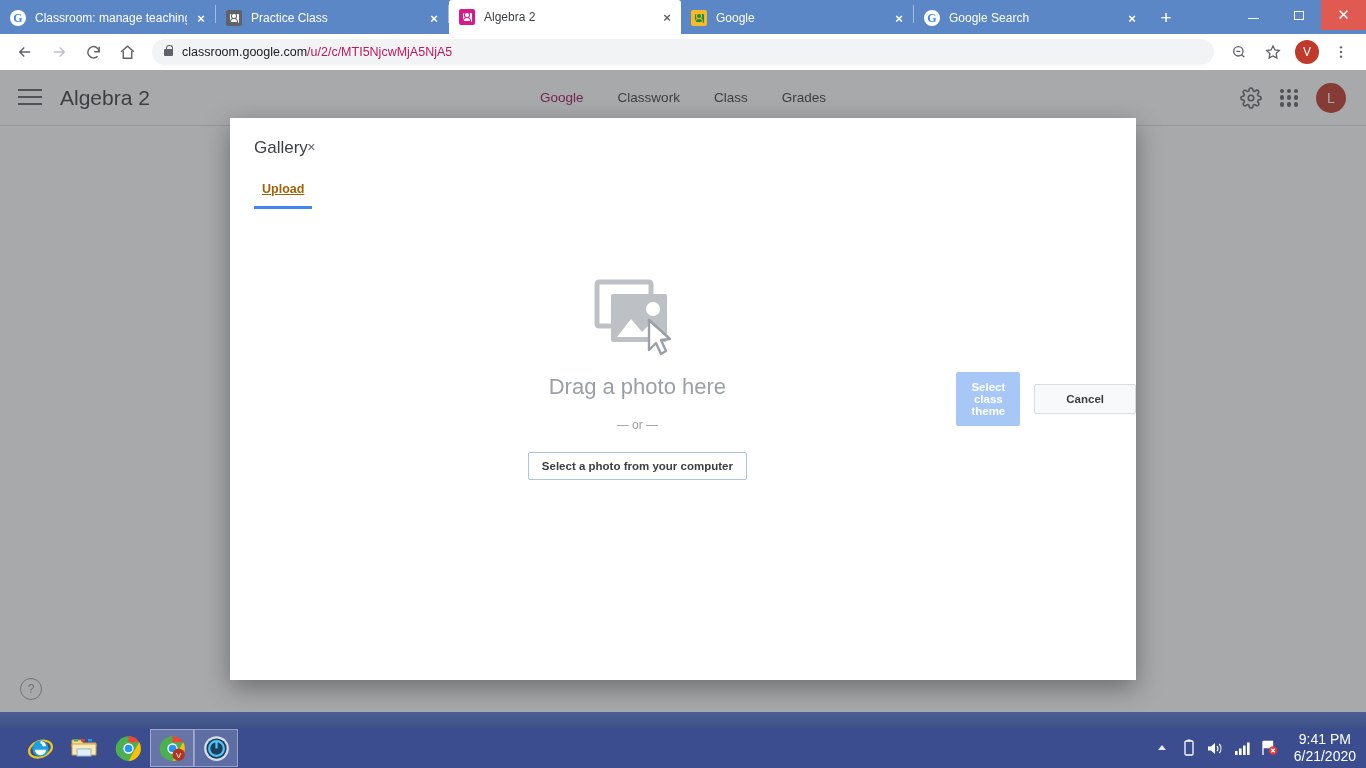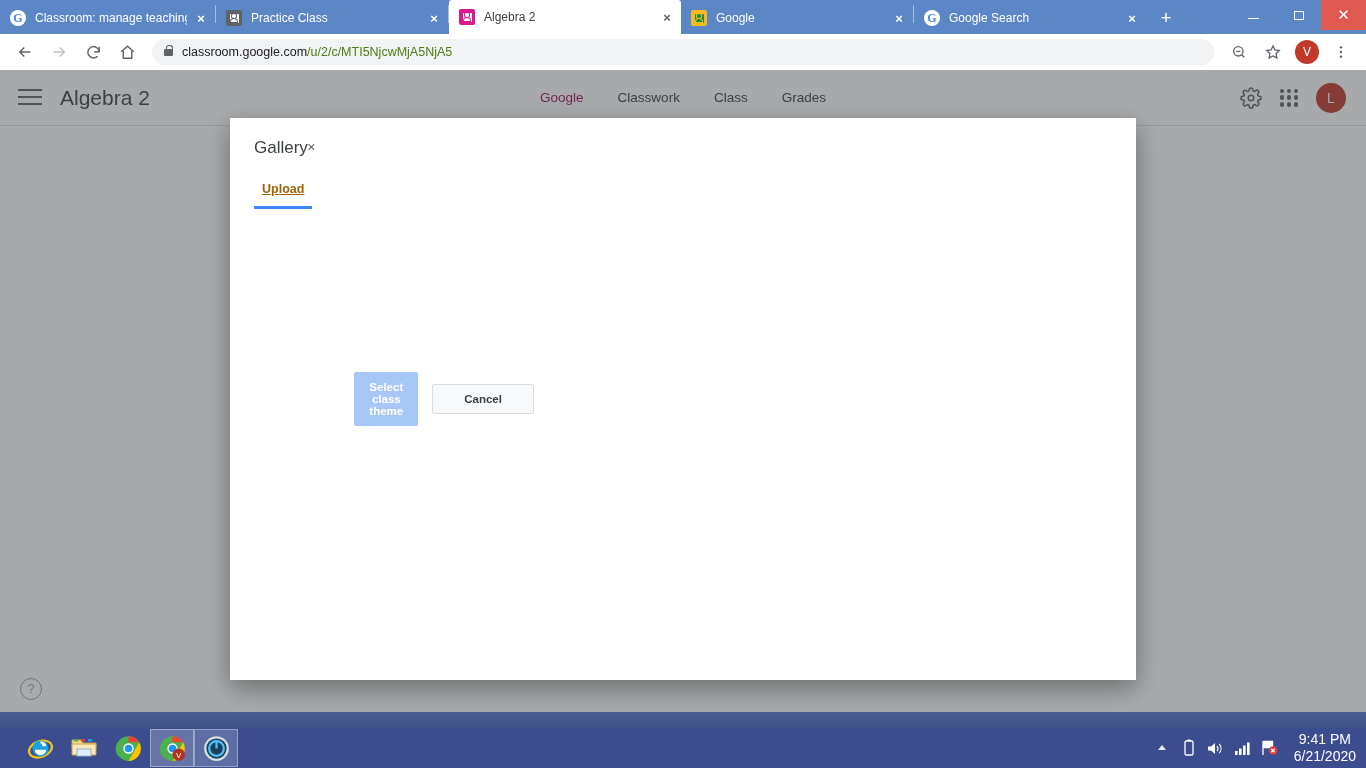--- a/index.html
+++ b/index.html
@@ -108,21 +108,21 @@
   .lock {
     width: 9px; height: 7px; background: #5f6368; border-radius: 1px;
     position: relative; margin-right: 9px; flex: 0 0 9px;
   }
   .lock::before {
     content:''; position:absolute; left:2px; top:-4px; width:5px; height:5px;
     border: 1.4px solid #5f6368; border-bottom: none;
     border-radius: 3px 3px 0 0;
   }
   .url-host { color: #202124; }
-  .url-path { color: #4d7c0f; }
+  .url-path { color: #be185d; }
   .avatar-v {
     width: 24px; height: 24px; border-radius: 50%; background: #c0392b;
     color: #fff; font-size: 12px; display: flex; align-items: center;
     justify-content: center; margin: 0 5px;
   }
 
   
   .page {
     position: absolute; left: 0; top: 70px; width: 1366px; height: 642px;
     background: #ffffff; overflow: hidden;
@@ -392,20 +392,34 @@
   <div class="modal">
     <div class="modal-head">
       <div class="modal-title">Gallery</div>
       <div class="modal-close">×</div>
       <div class="modal-tabs">
         <div class="modal-tab active">Upload</div>
       </div>
     </div>
     <div class="modal-headdiv"></div>
 
+    <div class="modal-body">
+      <div class="photo-icon">
+        <svg width="88" height="78" viewBox="0 0 88 78">
+          <rect x="4" y="4" width="54" height="44" rx="2" fill="none" stroke="#bdc1c6" stroke-width="5"></rect>
+          <rect x="18" y="16" width="56" height="48" rx="2" fill="#bdc1c6"></rect>
+          <circle cx="60" cy="31" r="7" fill="#ffffff"></circle>
+          <path d="M24 59l14-18 11 13 7-7 12 12z" fill="#ffffff"></path>
+          <path d="M56 42 L56 72 L63 65 L68 76 L73 73 L68 62 L77 61 Z" fill="#ffffff" stroke="#9aa0a6" stroke-width="2.4" stroke-linejoin="round"></path>
+        </svg>
+      </div>
+      <div class="drag-text">Drag a photo here</div>
+      <div class="or-text">— or —</div>
+      <button class="select-photo-btn">Select a photo from your computer</button>
+    </div>
 
     <div class="modal-footdiv"></div>
     <div class="modal-foot">
       <button class="btn-primary-disabled">Select class theme</button>
       <button class="btn-cancel">Cancel</button>
     </div>
   </div>
 </div>
 
 <div class="desktop-strip"></div>

